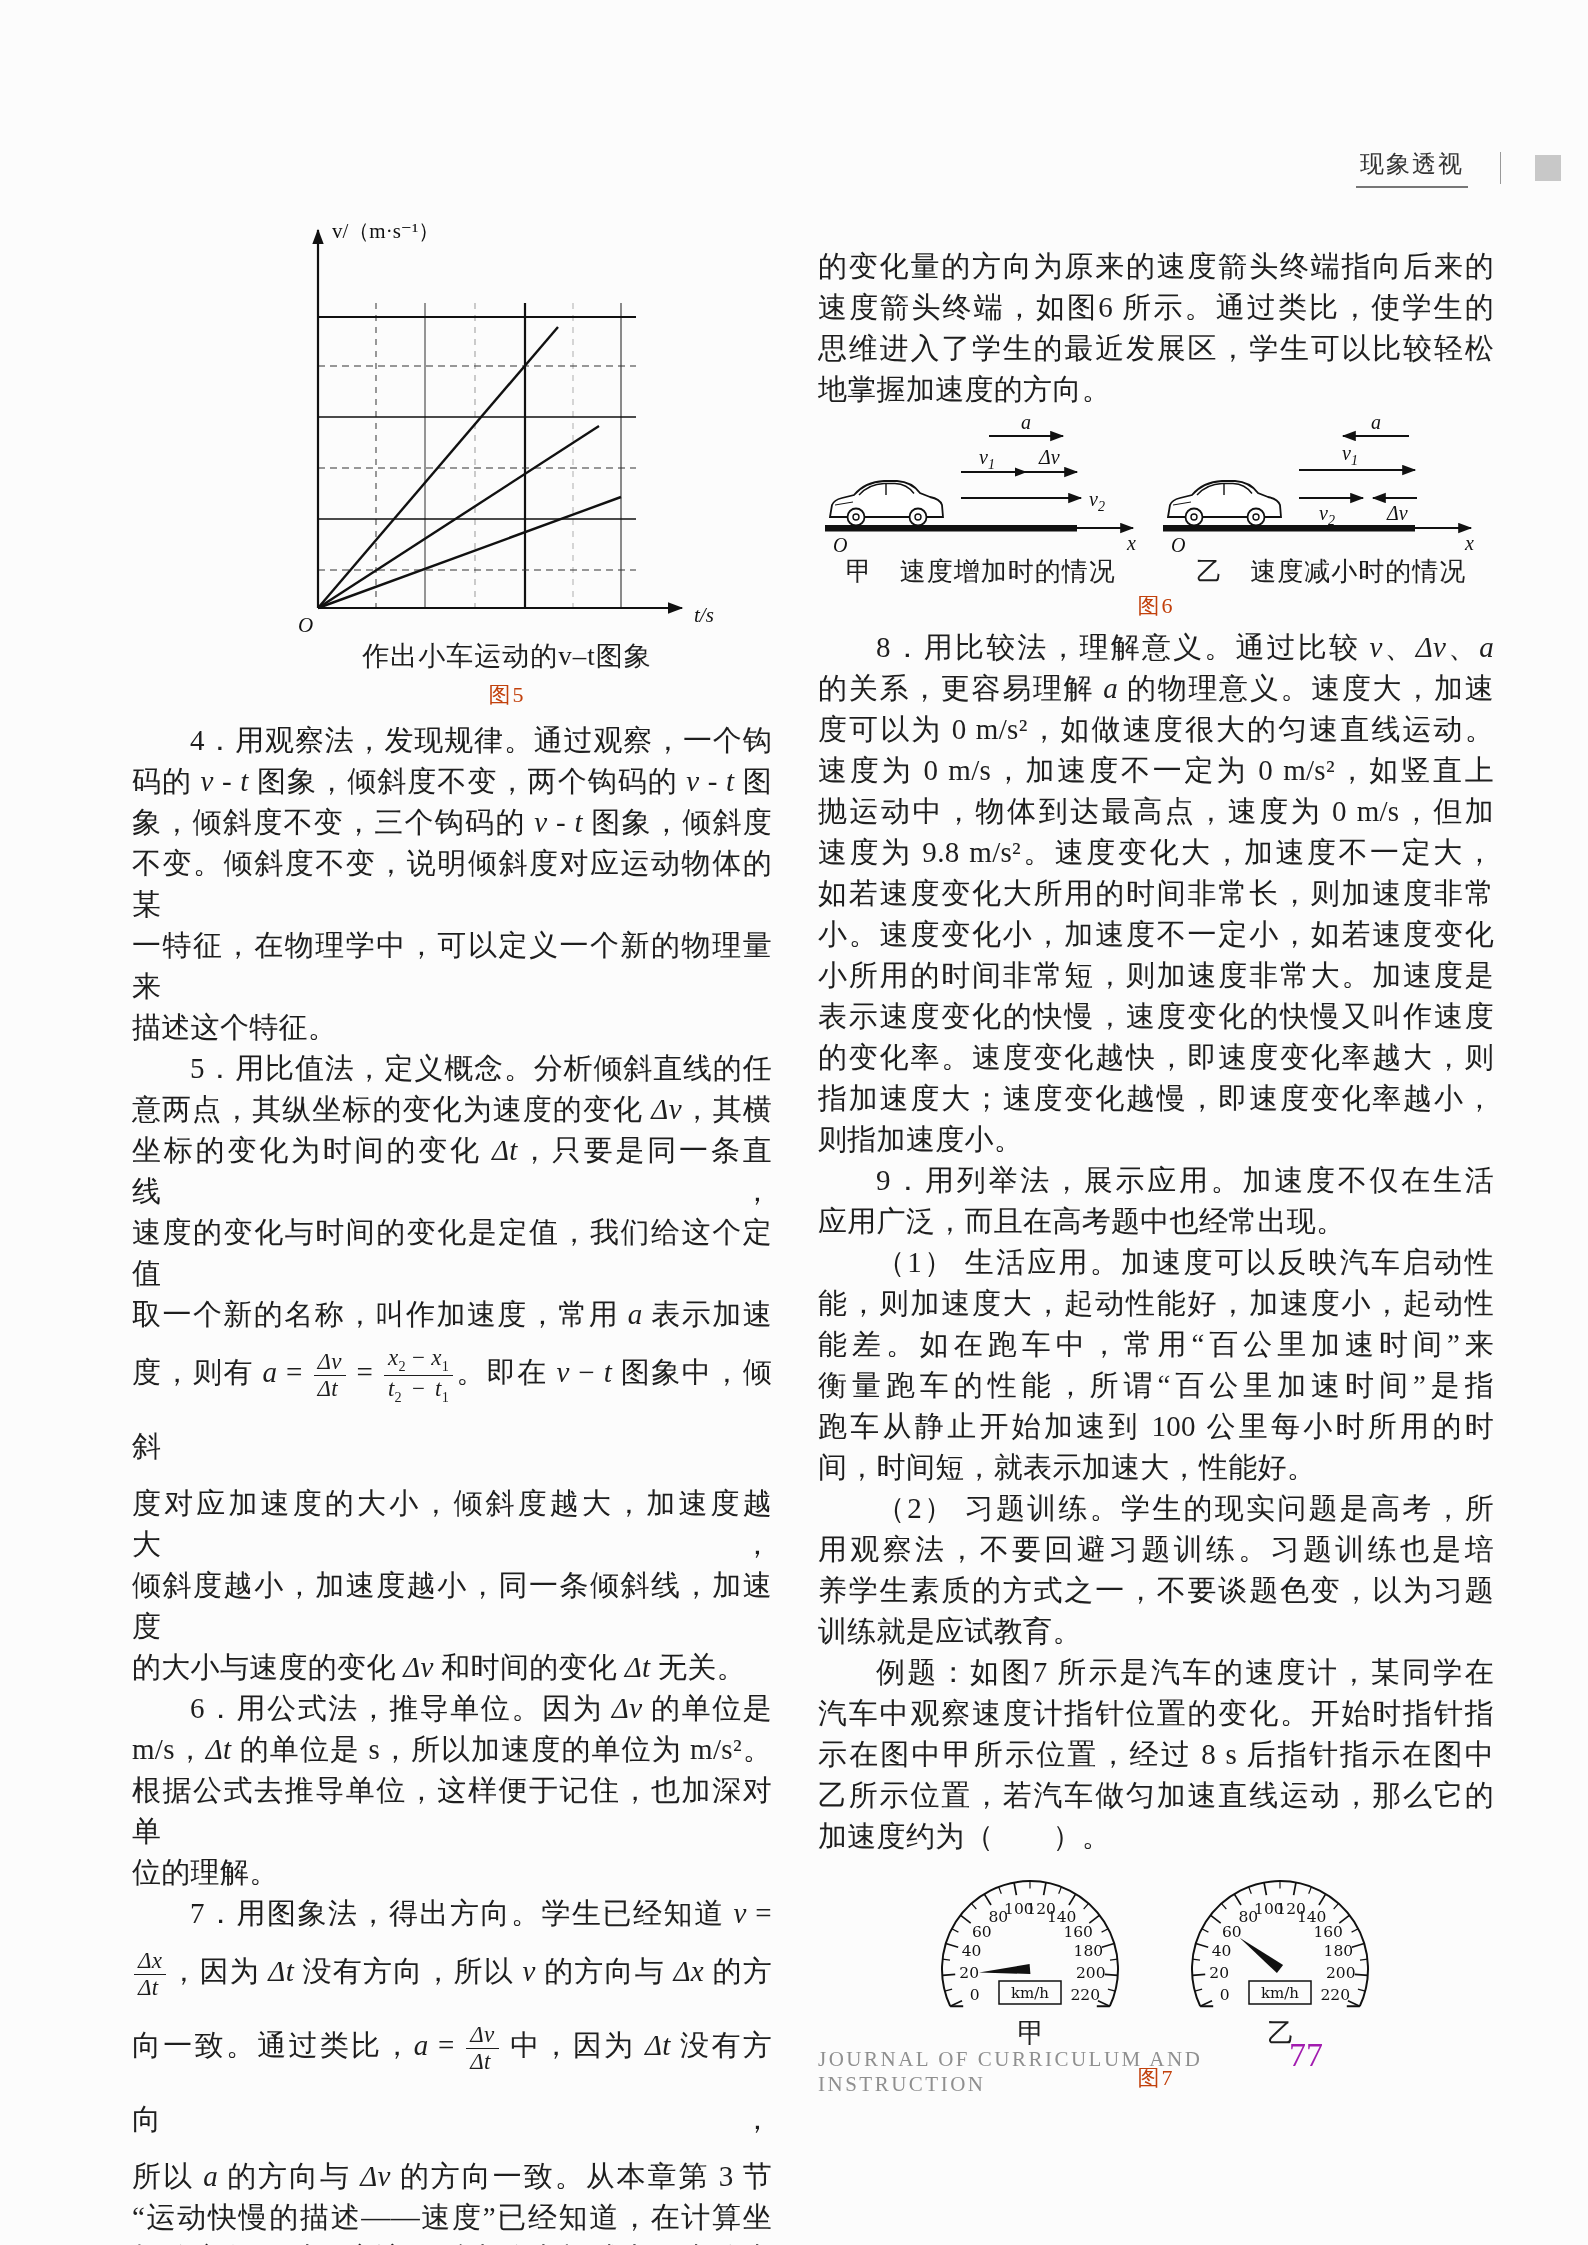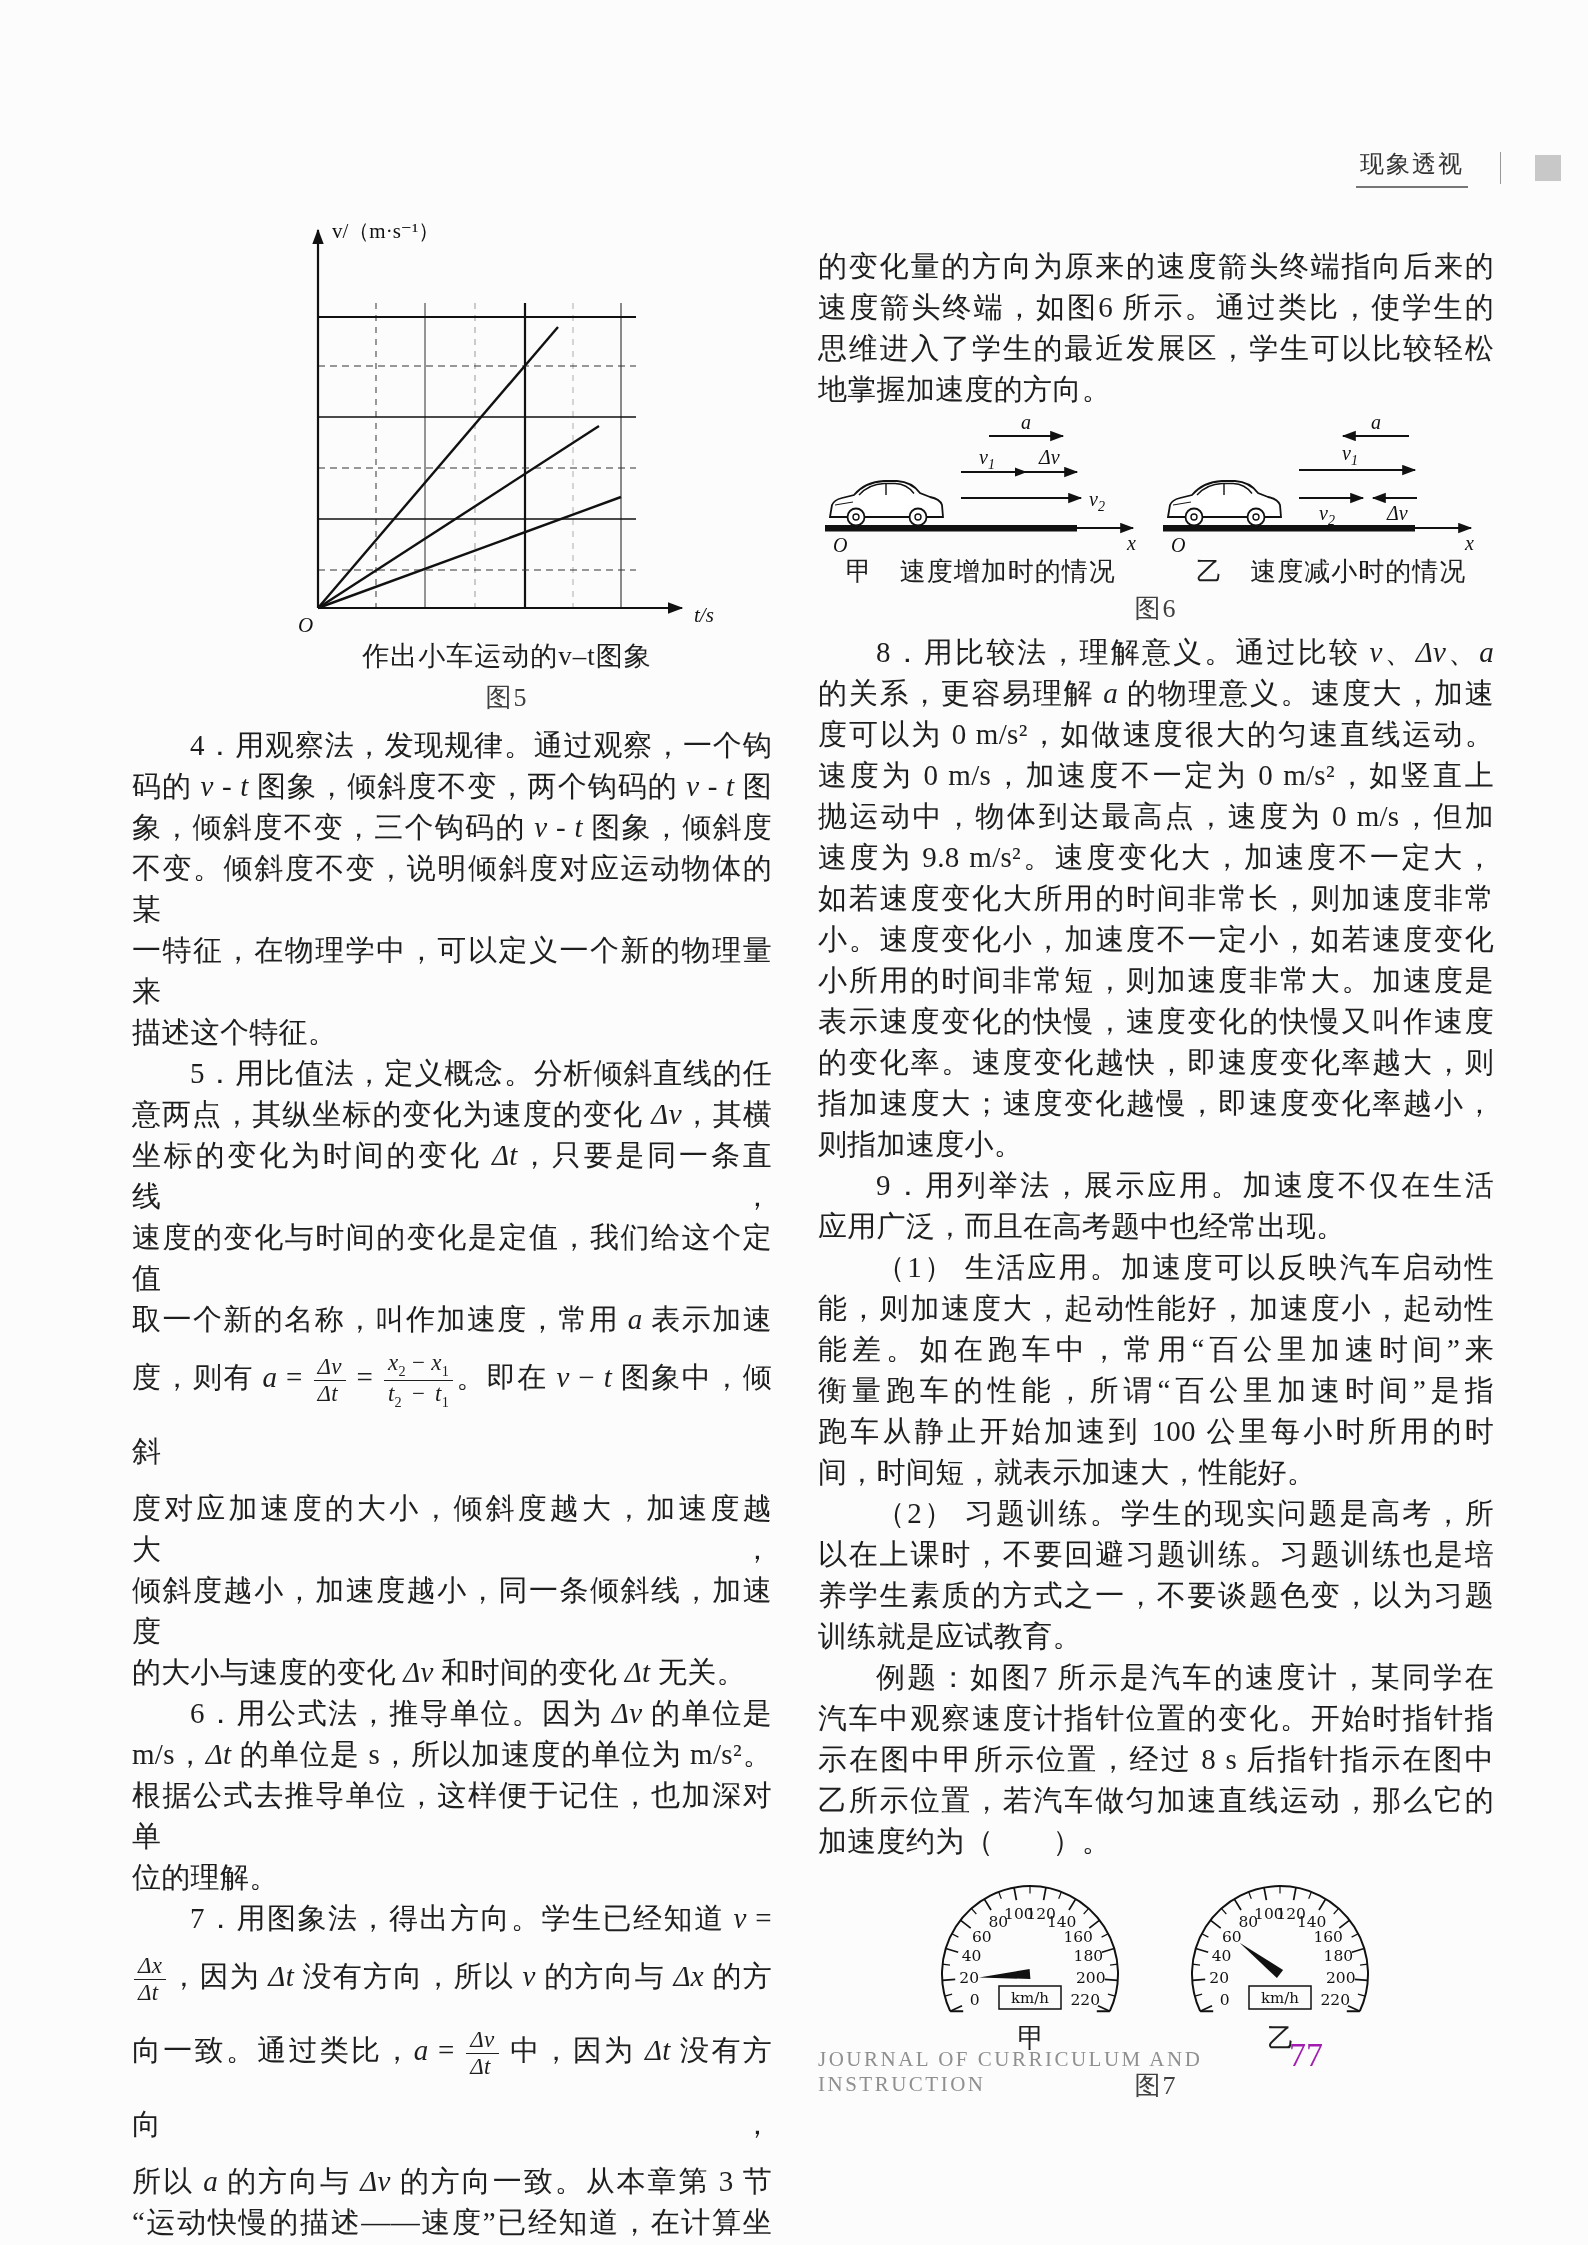--- a/index.html
+++ b/index.html
@@ -26,21 +26,21 @@
   .mv{font-family:"Liberation Serif","DejaVu Serif",serif;font-style:italic;}
   sub{font-size:.62em;}
   .frac{display:inline-block;vertical-align:middle;text-align:center;font-size:23px;line-height:1.12;margin:0 2px;}
   .frac .num{display:block;border-bottom:1.5px solid #1e1e1e;padding:0 4px;}
   .frac .den{display:block;padding:0 4px;}
 
   
   .figwrap{text-align:center;}
   .fig5wrap{margin-left:150px;width:450px;}
   .figcap{font-size:27px;color:#1e1e1e;letter-spacing:1px;}
-  .figno{font-size:26px;color:#404040;margin:6px 0 10px 0;letter-spacing:2px;}
+  .figno{font-size:22px;color:#c2410c;margin:6px 0 10px 0;letter-spacing:2px;}
   .fig6row{display:flex;gap:6px;justify-content:center;}
   .fig6caps{display:flex;gap:25px;}
   .fig6caps div{flex:1;font-size:26px;letter-spacing:1px;}
   .fig7row{display:flex;gap:36px;justify-content:center;align-items:flex-end;}
   .dialcell{text-align:center;}
   .dialcap{font-size:27px;margin-top:0px;}
 
   .axlab{font-family:"Liberation Serif","DejaVu Serif",serif;font-size:21px;fill:#111;}
   .axlab.i{font-style:italic;}
   .flab{font-family:"Liberation Serif","DejaVu Serif",serif;font-style:italic;font-size:20px;fill:#111;}
@@ -210,21 +210,21 @@
         <div class="tline end">则指加速度小。</div>
         <div class="tline ind">9．用列举法，展示应用。加速度不仅在生活</div>
         <div class="tline end">应用广泛，而且在高考题中也经常出现。</div>
         <div class="tline ind">（1） 生活应用。加速度可以反映汽车启动性</div>
         <div class="tline">能，则加速度大，起动性能好，加速度小，起动性</div>
         <div class="tline">能差。如在跑车中，常用“百公里加速时间”来</div>
         <div class="tline">衡量跑车的性能，所谓“百公里加速时间”是指</div>
         <div class="tline">跑车从静止开始加速到 100 公里每小时所用的时</div>
         <div class="tline end">间，时间短，就表示加速大，性能好。</div>
         <div class="tline ind">（2） 习题训练。学生的现实问题是高考，所</div>
-        <div class="tline">以在上课时，不要回避习题训练。习题训练也是培</div>
+        <div class="tline">用观察法，不要回避习题训练。习题训练也是培</div>
         <div class="tline">养学生素质的方式之一，不要谈题色变，以为习题</div>
         <div class="tline end">训练就是应试教育。</div>
         <div class="tline ind">例题：如图7 所示是汽车的速度计，某同学在</div>
         <div class="tline">汽车中观察速度计指针位置的变化。开始时指针指</div>
         <div class="tline">示在图中甲所示位置，经过 8 s 后指针指示在图中</div>
         <div class="tline">乙所示位置，若汽车做匀加速直线运动，那么它的</div>
         <div class="tline end">加速度约为（　　）。</div>
       </div>
 
     <div class="figwrap" style="margin-top:2px;">

